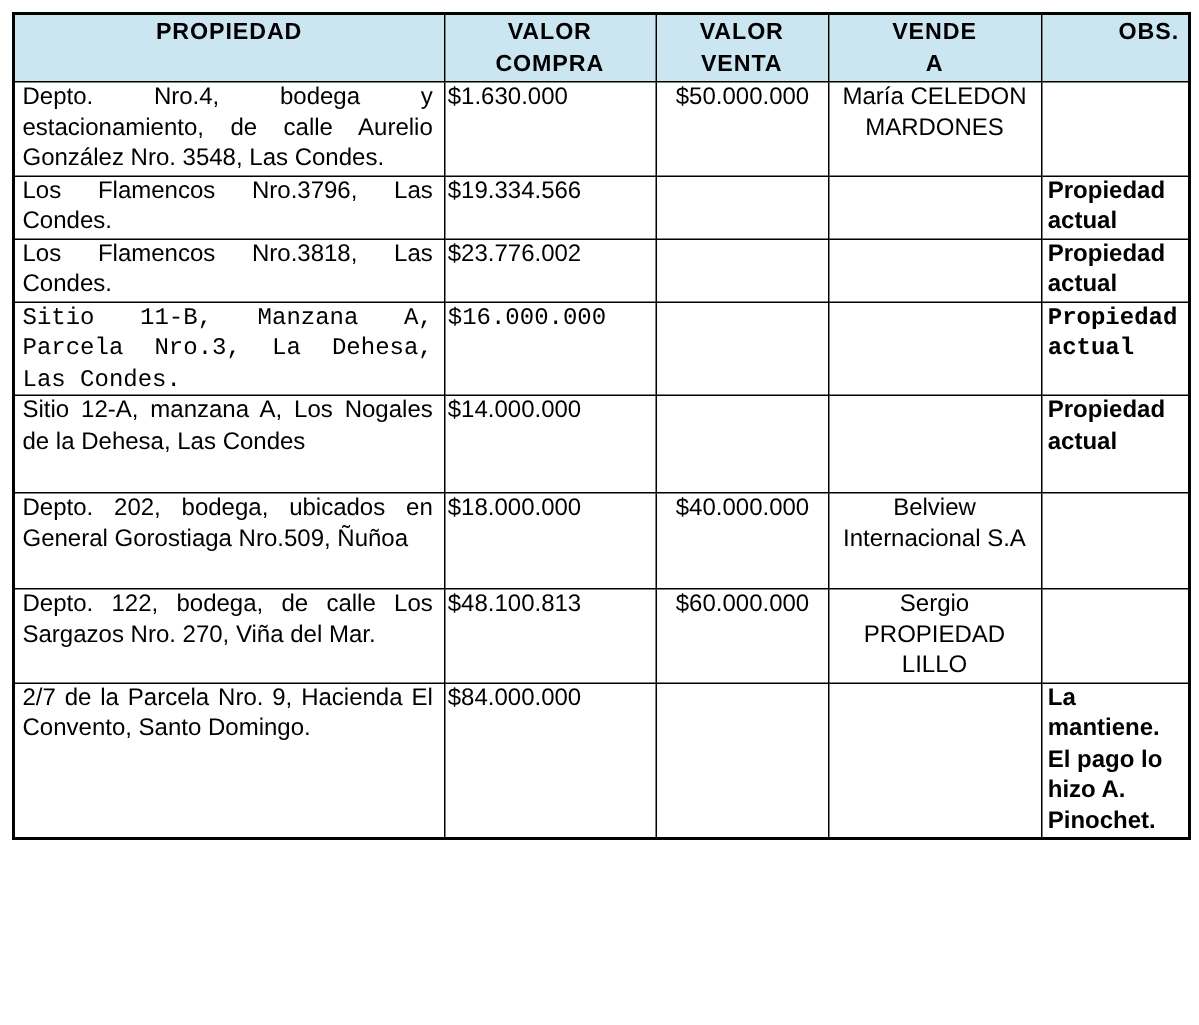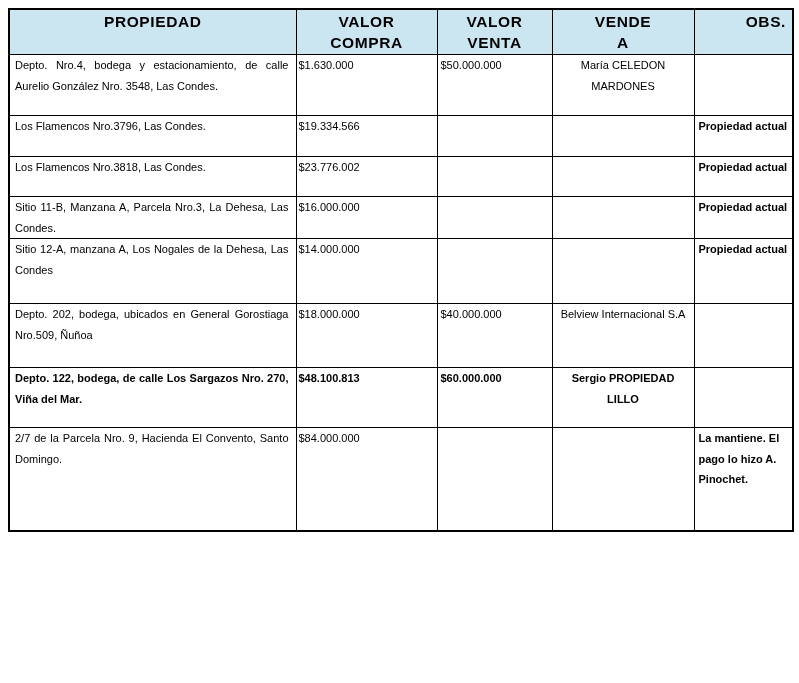--- a/index.html
+++ b/index.html
@@ -19,21 +19,21 @@
   }
   table.prop-table {
     border-collapse: collapse;
     table-layout: fixed;
     width: 784px;
     border: 2px solid #000000;
   }
   th, td {
     border: 1px solid #000000;
     vertical-align: top;
-    font-size: 11px;
+    font-size: 16px;
     line-height: 20.5px;
     overflow: hidden;
     word-wrap: break-word;
   }
   th {
     background: #cbe6f1;
     font-weight: bold;
     text-align: center;
     white-space: pre-line;
     letter-spacing: 0.6px;
@@ -48,41 +48,41 @@
   }
   td.c-prop {
     text-align: justify;
     padding: 0 7px 0 5px;
   }
   td.c-compra {
     text-align: left;
     padding: 0 10px 0 2px;
   }
   td.c-venta {
-    text-align: left;
+    text-align: center;
     padding: 0 2px 0 3px;
   }
   td.c-vende {
     text-align: center;
     padding: 0 3px;
   }
   td.c-obs {
     font-weight: bold;
     text-align: left;
     padding: 0 2px 0 4px;
   }
   tr.hr-head { height: 44px; }
   tr.hr-1  { height: 61px; }
   tr.hr-2  { height: 84px; }
   tr.hr-3  { height: 41px; }
   tr.hr-4  { height: 40px; }
-  tr.hr-5  { height: 40px; }
+  tr.hr-5  { height: 40px; font-family: Liberation Mono, monospace; }
   tr.hr-6  { height: 65px; }
   tr.hr-7  { height: 64px; }
-  tr.hr-8  { height: 60px; font-weight: bold; }
+  tr.hr-8  { height: 60px; }
   tr.hr-9  { height: 63px; }
   tr.hr-10 { height: 103px; }
 </style>
 </head>
 <body>
 
 <div class="page">
   <table class="prop-table">
     <colgroup>
       <col style="width:287px">

